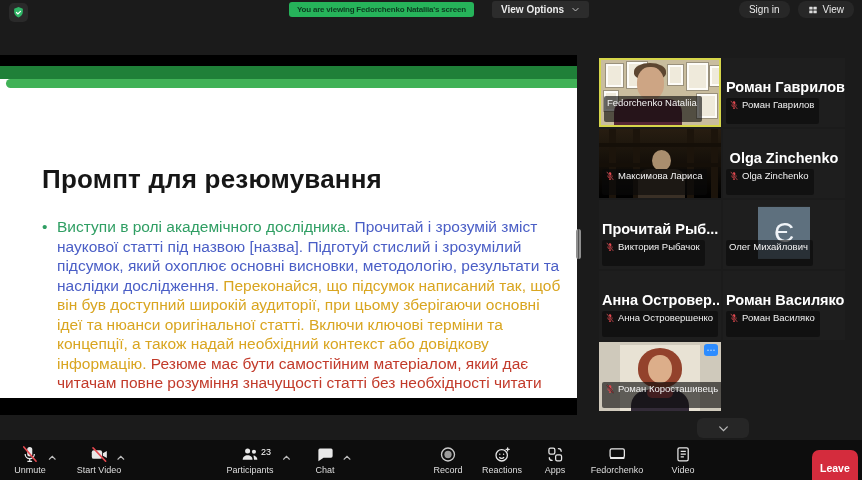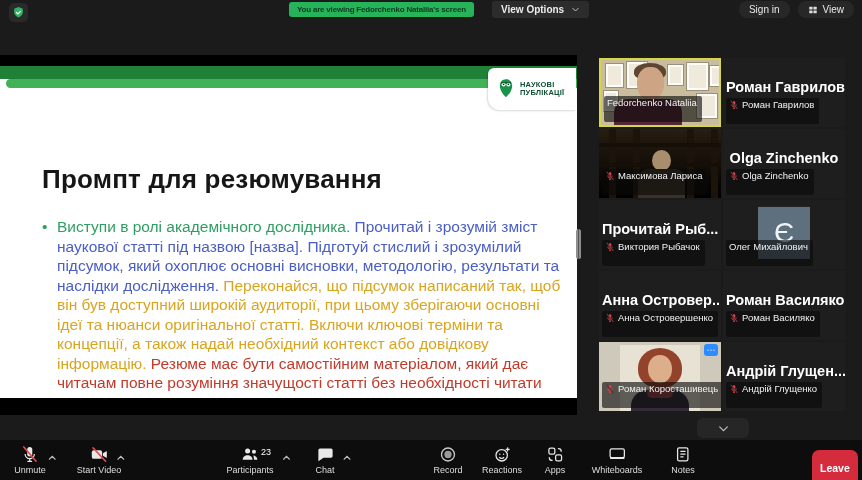--- a/index.html
+++ b/index.html
@@ -133,34 +133,20 @@
           <rect x="13" y="13" width="8" height="7" rx="1"></rect>
         </svg>
       <span>View</span>
     </button>
   </div>
 
   <section id="shared-screen">
     <div id="slide">
       <div class="bar-dark"></div>
       <div class="bar-light"></div>
-      <div class="logo-badge">
-        <svg viewBox="0 0 24 30">
-            <path d="M12 2C6 2 3 7 4 13c.8 4.6 3.5 9 8 13 4.5-4 7.2-8.4 8-13 1-6-2-11-8-11z" fill="#18934a"></path>
-            <circle cx="8.8" cy="9" r="2.7" fill="#fff"></circle>
-            <circle cx="15.2" cy="9" r="2.7" fill="#fff"></circle>
-            <circle cx="8.8" cy="9" r="1.1" fill="#0b3d20"></circle>
-            <circle cx="15.2" cy="9" r="1.1" fill="#0b3d20"></circle>
-            <path d="M5.5 6.8h13" stroke="#0b3d20" stroke-width="1.3"></path>
-          </svg>
-        <div class="logo-text">
-          <span>НАУКОВІ</span>
-          <span>ПУБЛІКАЦІЇ</span>
-        </div>
-      </div>
       <h1 id="slide-title">Промпт для резюмування</h1>
       <p id="slide-body"><span class="bullet" style="color: rgb(47, 158, 99);">•</span><span style="color: rgb(47, 158, 99);">Виступи в ролі академічного дослідника.</span><span style="color: rgb(74, 94, 198);"> Прочитай і зрозумій зміст наукової статті під назвою [назва]. Підготуй стислий і зрозумілий підсумок, який охоплює основні висновки, методологію, результати та наслідки дослідження.</span><span style="color: rgb(217, 165, 32);"> Переконайся, що підсумок написаний так, щоб він був доступний широкій аудиторії, при цьому зберігаючи основні ідеї та нюанси оригінальної статті. Включи ключові терміни та концепції, а також надай необхідний контекст або довідкову інформацію.</span><span style="color: rgb(194, 58, 42);"> Резюме має бути самостійним матеріалом, який дає читачам повне розуміння значущості статті без необхідності читати весь документ.</span></p>
     </div>
   </section>
 
   <div id="resize-handle"></div>
 
   <aside>
     <div id="tiles">
         <div class="tile active">
@@ -293,34 +279,20 @@
               <svg viewBox="0 0 24 24" style="width: 10px; height: 10px;">
                 <path d="M12 3a3 3 0 0 1 3 3v5a3 3 0 0 1-6 0V6a3 3 0 0 1 3-3z" fill="#e5484f"></path>
                 <path d="M6.5 11a5.5 5.5 0 0 0 11 0M12 16.5v3.2M9.5 20.2h5" fill="none" stroke="#e5484f" stroke-width="1.8"></path>
                 <path d="M5 2.8l14.5 18" stroke="#1e1e1e" stroke-width="3.2" stroke-linecap="round"></path>
                 <path d="M5 2.8l14.5 18" stroke="#e5484f" stroke-width="1.5" stroke-linecap="round"></path>
               </svg>
             </span>
             <span>Роман Коросташивець</span>
           </div>
         </div>
-        <div class="tile">
-          <div class="big-name">Андрій Глущен...</div>
-          <div class="tile-label">
-            <span style="display: inline-flex;">
-              <svg viewBox="0 0 24 24" style="width: 10px; height: 10px;">
-                <path d="M12 3a3 3 0 0 1 3 3v5a3 3 0 0 1-6 0V6a3 3 0 0 1 3-3z" fill="#e5484f"></path>
-                <path d="M6.5 11a5.5 5.5 0 0 0 11 0M12 16.5v3.2M9.5 20.2h5" fill="none" stroke="#e5484f" stroke-width="1.8"></path>
-                <path d="M5 2.8l14.5 18" stroke="#1e1e1e" stroke-width="3.2" stroke-linecap="round"></path>
-                <path d="M5 2.8l14.5 18" stroke="#e5484f" stroke-width="1.5" stroke-linecap="round"></path>
-              </svg>
-            </span>
-            <span>Андрій Глущенко</span>
-          </div>
-        </div>
       </div>
     <button id="collapse-btn">
       <svg viewBox="0 0 24 24" fill="none" stroke="#b9b9b9" stroke-width="2.4" stroke-linecap="round">
           <path d="M5 9l7 7 7-7"></path>
         </svg>
     </button>
   </aside>
 
   <footer id="toolbar">
       <div class="tb-item tb-unmute">
@@ -408,26 +380,26 @@
         </span>
         <span class="tb-label">Apps</span>
       </div>
       <div class="tb-item tb-whiteboards">
         <span class="tb-icon">
           <svg viewBox="0 0 24 24" fill="none" stroke="#e8e8e8" stroke-width="1.6">
             <rect x="3" y="5" width="18" height="11" rx="2"></rect>
             <path d="M3 16.5h18" stroke-width="2.4"></path>
           </svg>
         </span>
-        <span class="tb-label">Whiteboards</span>
+        <span class="tb-label">Fedorchenko</span>
       </div>
       <div class="tb-item tb-notes">
         <span class="tb-icon">
           <svg viewBox="0 0 24 24" fill="none" stroke="#e8e8e8" stroke-width="1.6">
             <rect x="5.5" y="3.5" width="13" height="16.5" rx="2"></rect>
             <path d="M9 8h6.5M9 11.5h6.5M9 15h4"></path>
           </svg>
         </span>
-        <span class="tb-label">Notes</span>
+        <span class="tb-label">Video</span>
       </div>
     </footer>
   <button id="leave-btn">Leave</button>
 </div>
 
 </body></html>

